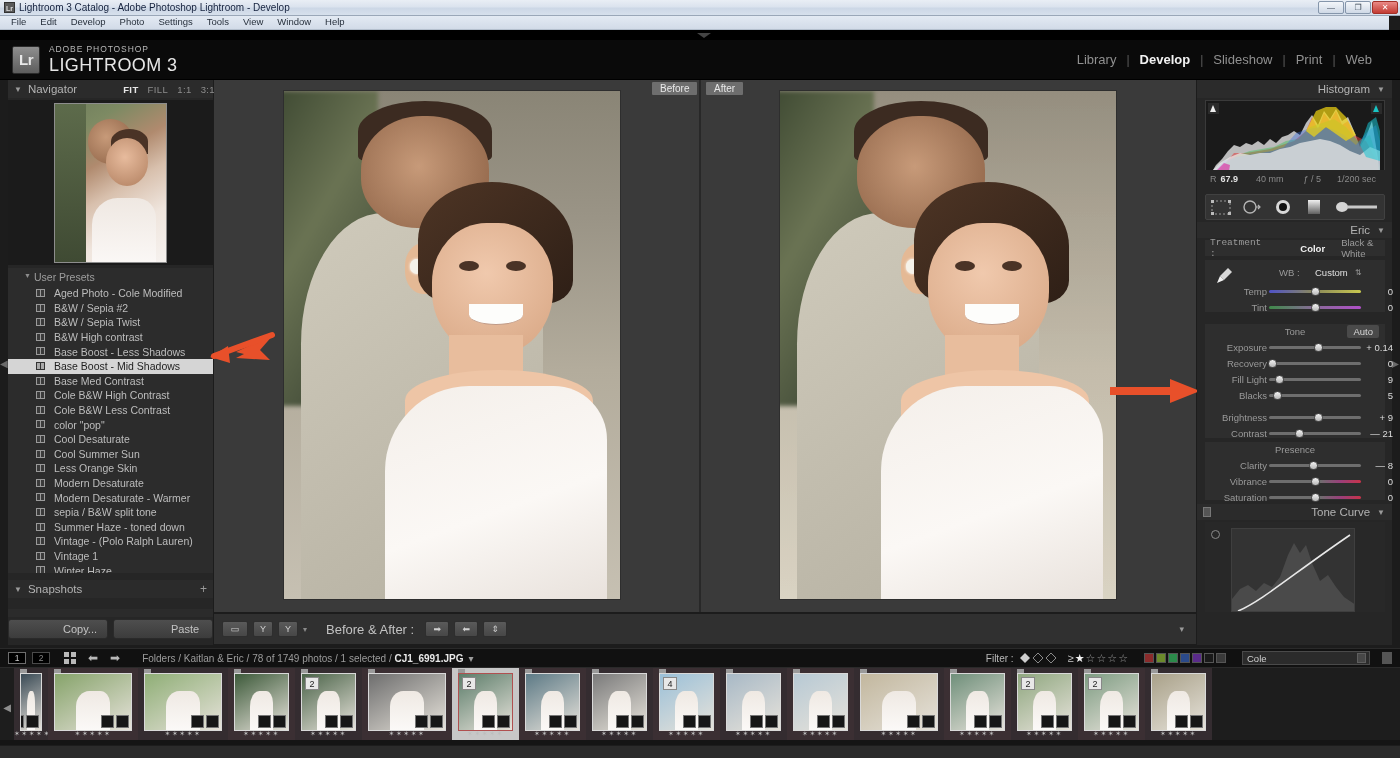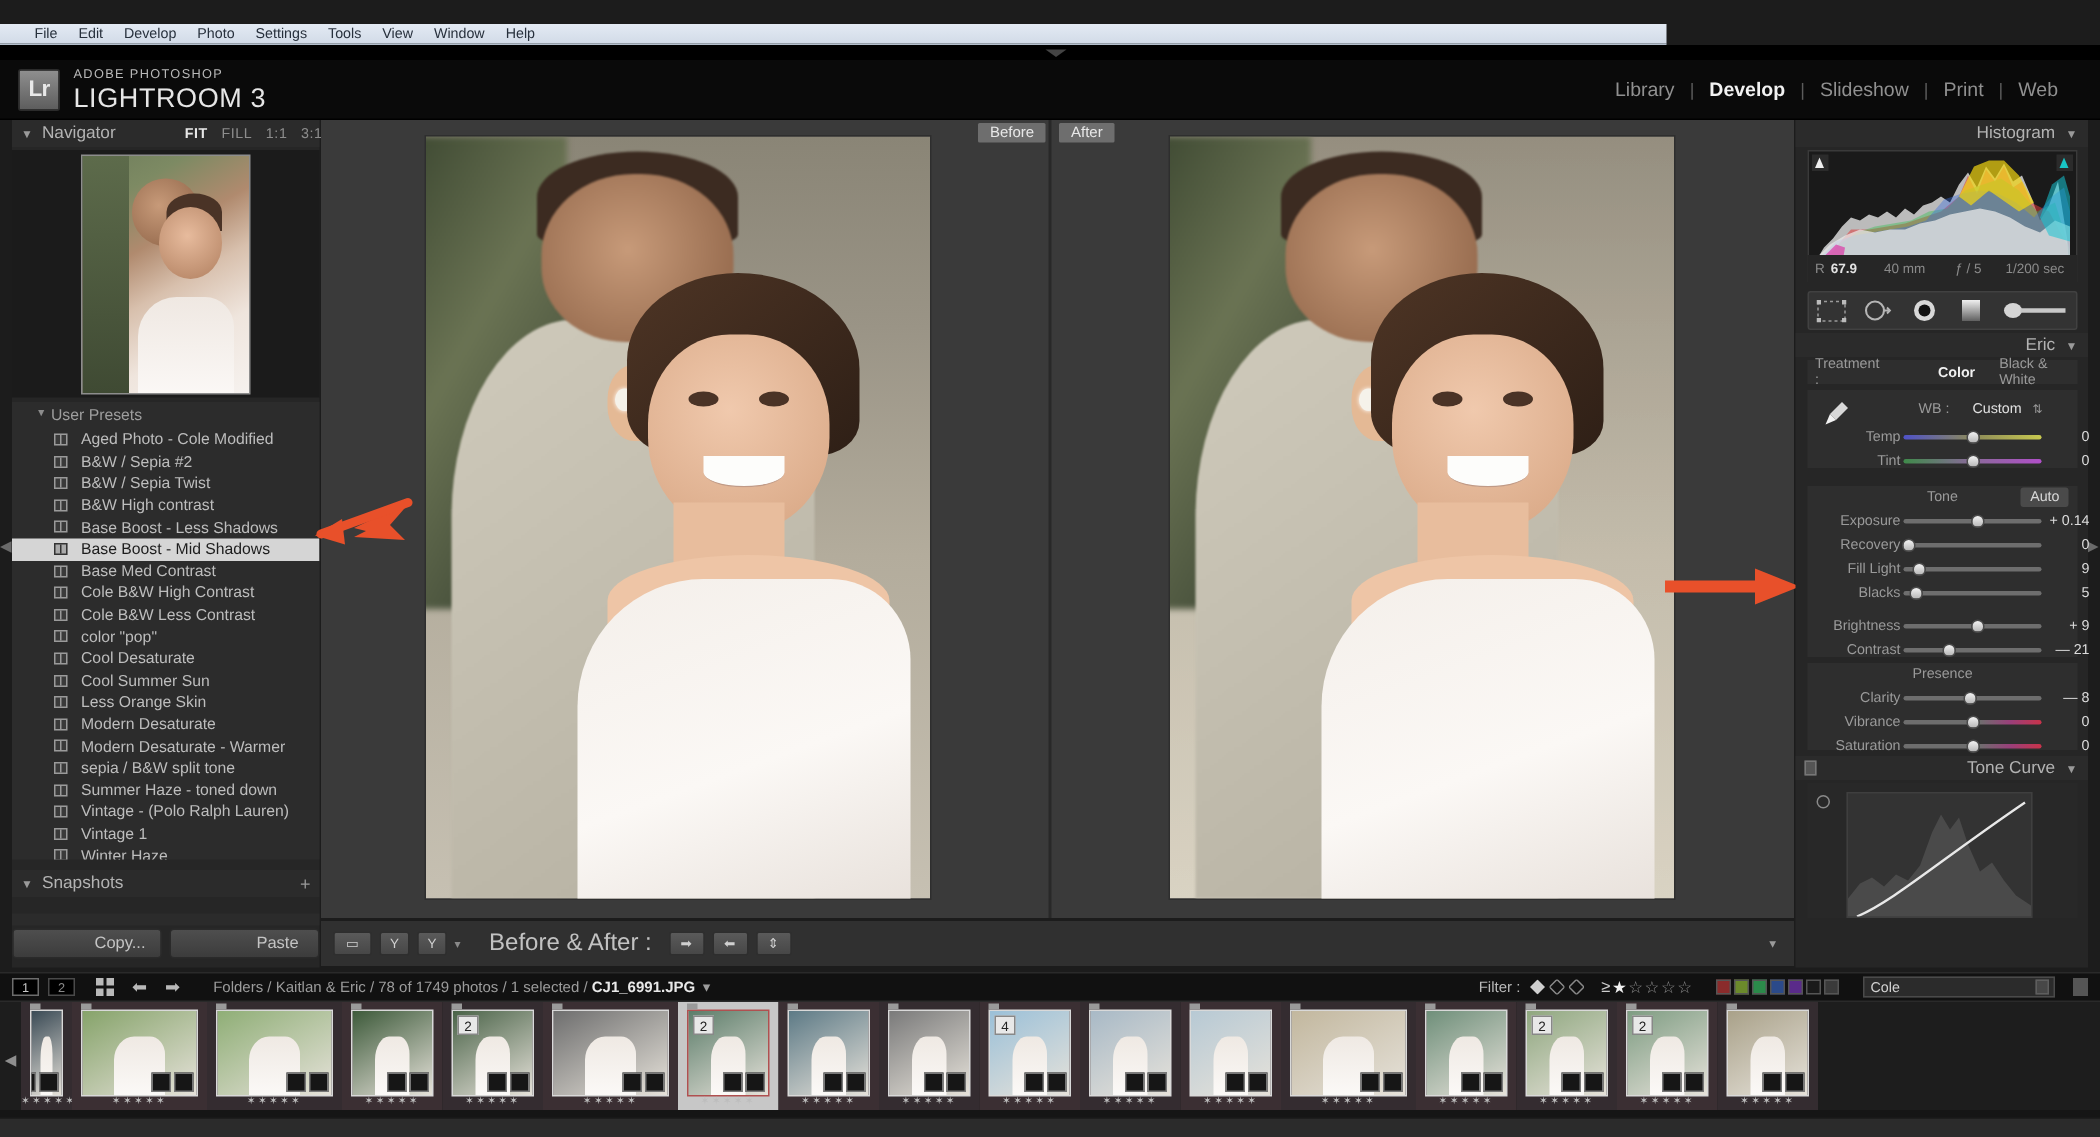--- a/index.html
+++ b/index.html
@@ -29,24 +29,24 @@
   .tb-btn {
     width:26px; height:13px; border:1px solid #8596ab; border-radius:2px;
     background:linear-gradient(to bottom,#f3f6fa,#cfd9e6);
     display:flex; align-items:center; justify-content:center;
     font-size:8px; color:#33404f;
   }
   .tb-btn.close { background:linear-gradient(to bottom,#e98a86,#c33b33); border-color:#a23129; color:#fff; }
 
   
   .menubar {
-    position:absolute; left:0; top:16px; width:1111px; height:14px;
+    position:absolute; left:0; top:16px; width:1389px; height:14px;
     background: linear-gradient(to bottom,#e3eaf3,#d2dbe8);
     border-bottom:1px solid #b4bfcd;
-    display:flex; align-items:center; padding-left:16px; gap:0px;
+    display:flex; align-items:flex-end; padding-left:4px; gap:0px;
   }
   .menubar .mi { font-size:9.5px; color:#27303c; padding:0 7px; line-height:14px; }
 
   
   .darkgap { position:absolute; left:0; top:30px; width:1400px; height:10px; background:#000; }
 
   
   .identity {
     position:absolute; left:0; top:40px; width:1400px; height:40px;
     background:#0a0a0a; border-bottom:1px solid #000;
@@ -229,21 +229,21 @@
   .ts-ico { width:22px; height:18px; display:flex; align-items:center; justify-content:center; }
 
   .basic-head { position:absolute; left:1197px; top:222px; width:195px; height:16px;
      background:#2b2b2b; display:flex; align-items:center; justify-content:flex-end; padding:0 7px;
      color:#b3b3b3; font-size:11.5px;}
 
   .treat-row {
     position:absolute; left:1205px; top:240px; width:180px; height:16px;
     background:#2e2e2e; display:flex; align-items:center; font-size:9.5px; color:#9a9a9a;
   }
-  .treat-row .lbl { margin-left:5px; }
+  .treat-row .lbl { margin-left:5px;font-family:Liberation Mono, monospace; }
   .treat-row .opt { margin-left:16px; }
   .treat-row .opt.on { color:#f0f0f0; font-weight:bold;margin-left:39px; }
 
   .wb-block { position:absolute; left:1205px; top:260px; width:180px; height:52px; background:#2e2e2e;}
   .wb-row { position:absolute; left:0; top:4px; width:100%; height:16px; display:flex; align-items:center;}
   .wb-row .wblbl { position:absolute; left:74px; font-size:9.5px; color:#9a9a9a;}
   .wb-row .wbval { position:absolute; left:110px; font-size:9.5px; color:#e0e0e0;}
   .eyedrop { position:absolute; left:8px; top:5px; width:22px; height:22px;}
 
   .sl-row { position:absolute; height:14px; width:180px; left:0; display:flex; align-items:center; }
@@ -274,21 +274,21 @@
   
   .viewtoolbar {
     position:absolute; left:214px; top:614px; width:982px; height:30px;
     background:#303030; display:flex; align-items:center; padding-left:8px; gap:5px;
   }
   .vt-btn {
     background:linear-gradient(to bottom,#5a5a5a,#474747); border:1px solid #2e2e2e;
     border-radius:2px; height:16px; min-width:20px;
     display:flex; align-items:center; justify-content:center; color:#d0d0d0; font-size:9px; padding:0 3px;
   }
-  .vt-label { font-size:16px; color:#c2c2c2; margin-left:14px; margin-right:6px;}
+  .vt-label { font-size:13px; color:#c2c2c2; margin-left:14px; margin-right:6px;}
   .vt-caret { margin-left:auto; margin-right:12px; color:#9a9a9a; font-size:9px;}
 
   
   .fsbar {
     position:absolute; left:0; top:648px; width:1400px; height:20px;
     background:#111; border-top:1px solid #2a2a2a; border-bottom:1px solid #2a2a2a;
     display:flex; align-items:center; padding:0 8px; gap:6px;
   }
   .fs-num { width:18px; height:12px; border:1px solid #6d6d6d; color:#c7c7c7;
      font-size:8.5px; display:flex; align-items:center; justify-content:center; background:#000;}
@@ -331,20 +331,29 @@
   .tapeholes { position:absolute; left:0; top:0; width:100%; height:6px;}
   .tapehole { position:absolute; top:1px; width:7px; height:4px; background:#9a9a9a;}
   .fs-scroll-track { position:absolute; left:0; top:740px; width:1400px; height:5px; background:#151515;}
   .bottombar { position:absolute; left:0; top:746px; width:1400px; height:12px; background:#2b2b2b;}
 </style>
 </head>
 <body>
 
 <div class="app">
 
+  <div class="titlebar">
+    <div class="tb-icon">Lr</div>
+    <div class="tb-title">Lightroom 3 Catalog - Adobe Photoshop Lightroom - Develop</div>
+    <div class="tb-buttons">
+      <div class="tb-btn">—</div>
+      <div class="tb-btn">❐</div>
+      <div class="tb-btn close">✕</div>
+    </div>
+  </div>
 
   <div class="menubar" id="menubar">
       <div class="mi">File</div>
       <div class="mi">Edit</div>
       <div class="mi">Develop</div>
       <div class="mi">Photo</div>
       <div class="mi">Settings</div>
       <div class="mi">Tools</div>
       <div class="mi">View</div>
       <div class="mi">Window</div>

